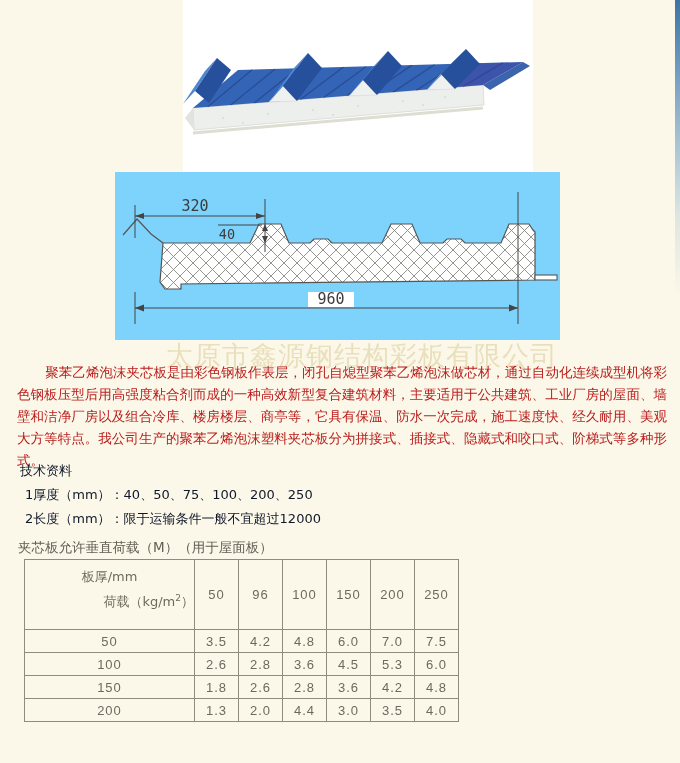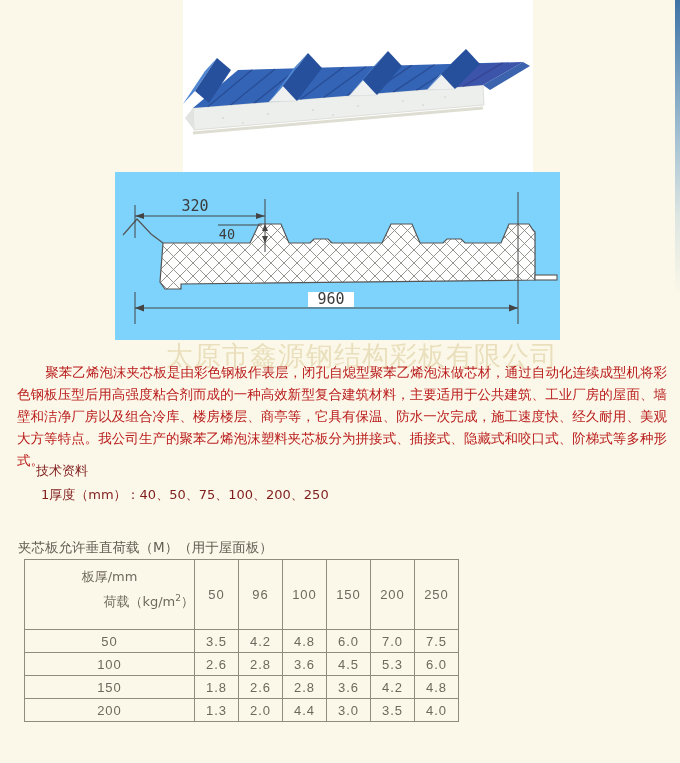--- a/index.html
+++ b/index.html
@@ -24,22 +24,22 @@
     position:absolute; left:166px; top:338px;
     font-size:27px; letter-spacing:1px; white-space:nowrap;
     color:#e9dfbc; z-index:1;
   }
   .intro {
     position:absolute; left:17px; top:361px; width:650px;
     font-size:13.5px; line-height:22px; color:#b91c1c;
     text-indent:2.1em; text-align:justify; z-index:2;
   }
   .tech {
-    position:absolute; left:36px; top:459px; width:640px;
-    font-size:13px; line-height:24px; color:#7f1d1d; z-index:2;
+    position:absolute; left:20px; top:459px; width:640px;
+    font-size:13px; line-height:24px; color:#0f172a; z-index:2;
   }
   .tech .tech-line { padding-left:5px; }
   .table-caption {
     position:absolute; left:18px; top:533px;
     font-size:13.5px; color:#615d51; z-index:2;margin-top:6px;
   }
   table.load {
     position:absolute; left:24px; top:559px; z-index:2;
     border-collapse:collapse; table-layout:fixed;
     font-size:13px; color:#6e695c;
@@ -160,20 +160,21 @@
     </svg>
   </div>
 
   <div class="watermark">太原市鑫源钢结构彩板有限公司</div>
 
   <div class="intro">聚苯乙烯泡沫夹芯板是由彩色钢板作表层，闭孔自熄型聚苯乙烯泡沫做芯材，通过自动化连续成型机将彩色钢板压型后用高强度粘合剂而成的一种高效新型复合建筑材料，主要适用于公共建筑、工业厂房的屋面、墙壁和洁净厂房以及组合冷库、楼房楼层、商亭等，它具有保温、防水一次完成，施工速度快、经久耐用、美观大方等特点。我公司生产的聚苯乙烯泡沫塑料夹芯板分为拼接式、插接式、隐藏式和咬口式、阶梯式等多种形式。</div>
 
   <div class="tech">
     <div>技术资料</div>
     <div class="tech-line">1厚度（mm）：40、50、75、100、200、250</div>
+    <div class="tech-line">2长度（mm）：限于运输条件一般不宜超过12000</div>
   </div>
 
   <div class="table-caption">夹芯板允许垂直荷载（M）（用于屋面板）</div>
 
   <table class="load">
     <tbody>
       <tr>
         <td class="corner">
           <div class="corner-top">板厚/mm</div>
           <div class="corner-bottom"><span>荷载（kg/m</span><sup>2</sup><span>）</span></div>

